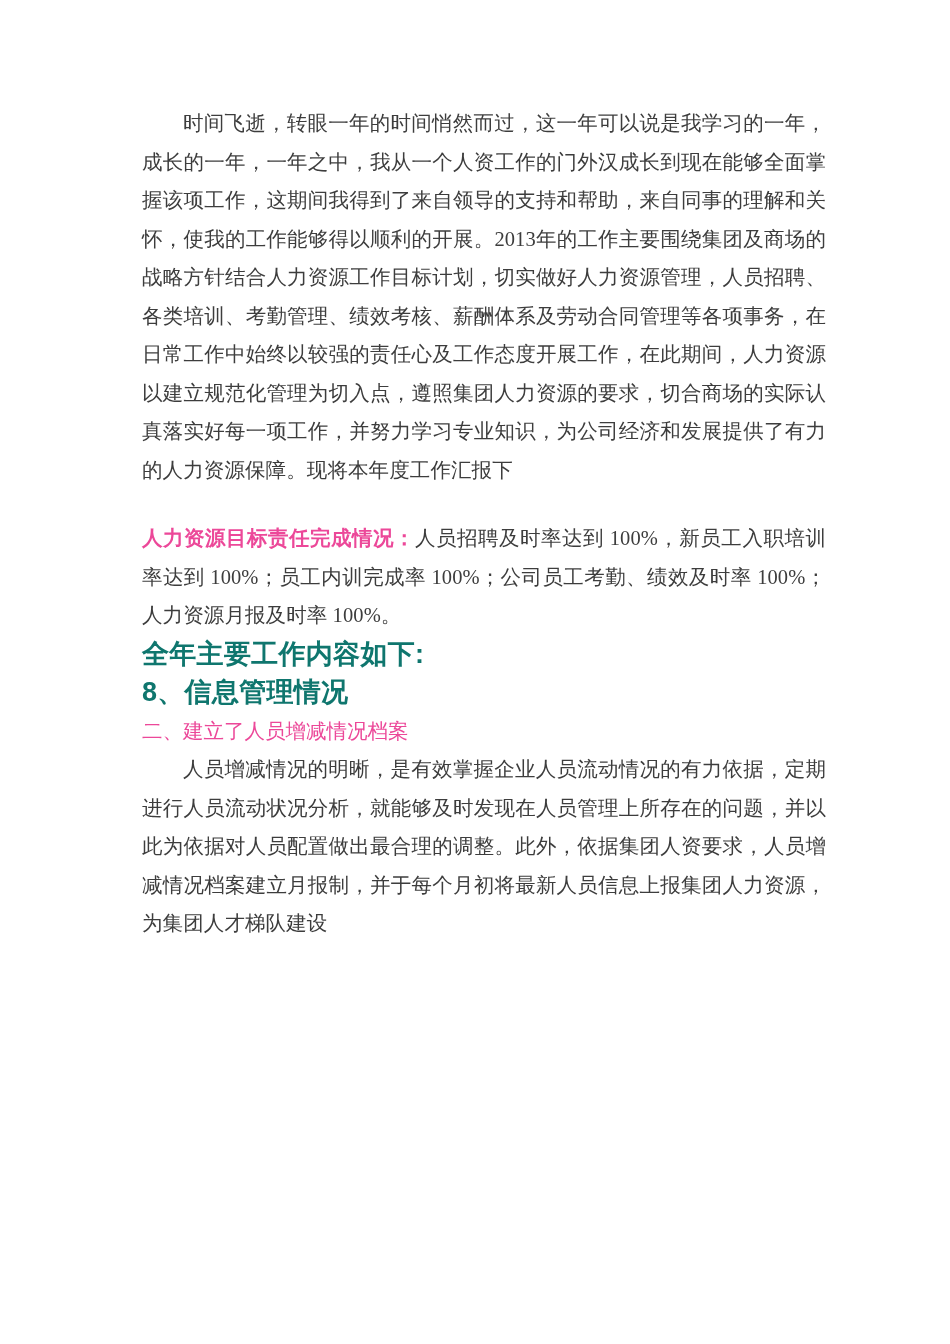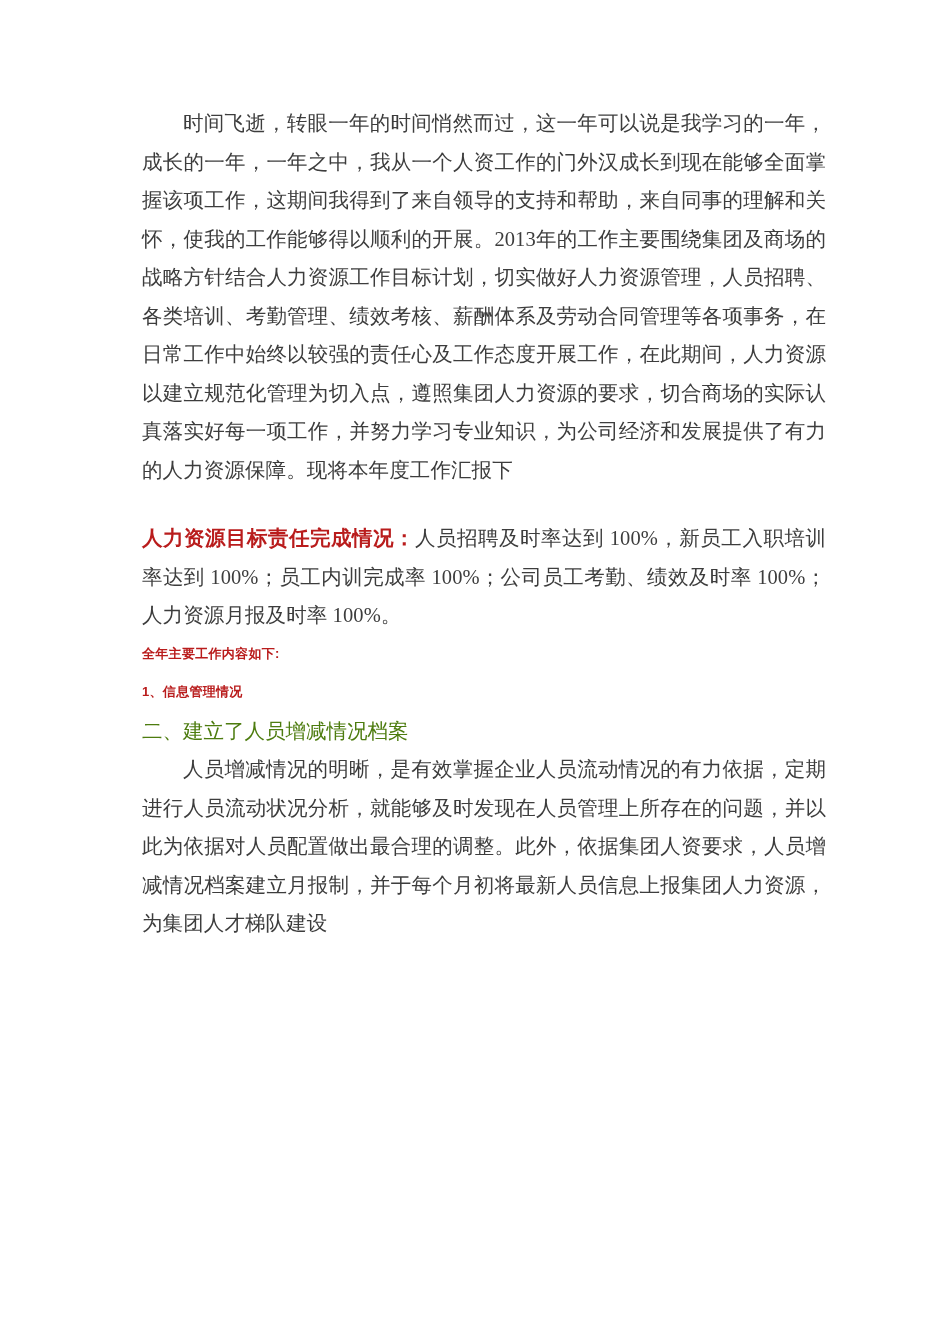--- a/index.html
+++ b/index.html
@@ -35,55 +35,55 @@
     text-indent: 2em;
   }
   .gap-lg {
     margin-top: 30px;
   }
   .gap-md {
     margin-top: 26px;
   }
   .heading {
     margin: 0;
-    font-size: 13px;
+    font-size: 27px;
     line-height: 38.5px;
     font-weight: bold;
-    color: #b91c1c;
+    color: #0f766e;
     font-family: "Liberation Sans", "DejaVu Sans", sans-serif;
     letter-spacing: 0.3px;
   }
   .lead-bold {
     font-weight: bold;
-    color: #b91c1c;
+    color: #ec4899;
     font-family: "Liberation Sans", "DejaVu Sans", sans-serif;
   }
   .subheading {
     margin: 0;
     font-size: 20.5px;
     line-height: 38.5px;
-    color: #4d7c0f;
+    color: #ec4899;
     text-align: justify;
     text-justify: inter-ideograph;
     word-break: break-all;
   }
 </style>
 </head>
 <body>
 
 <div class="page">
   <div class="content">
 
     <p class="para indent">时间飞逝，转眼一年的时间悄然而过，这一年可以说是我学习的一年，成长的一年，一年之中，我从一个人资工作的门外汉成长到现在能够全面掌握该项工作，这期间我得到了来自领导的支持和帮助，来自同事的理解和关怀，使我的工作能够得以顺利的开展。2013年的工作主要围绕集团及商场的战略方针结合人力资源工作目标计划，切实做好人力资源管理，人员招聘、各类培训、考勤管理、绩效考核、薪酬体系及劳动合同管理等各项事务，在日常工作中始终以较强的责任心及工作态度开展工作，在此期间，人力资源以建立规范化管理为切入点，遵照集团人力资源的要求，切合商场的实际认真落实好每一项工作，并努力学习专业知识，为公司经济和发展提供了有力的人力资源保障。现将本年度工作汇报下</p>
 
     <p class="para gap-lg"><span class="lead-bold">人力资源目标责任完成情况：</span><span>人员招聘及时率达到 100%，新员工入职培训率达到 100%；员工内训完成率 100%；公司员工考勤、绩效及时率 100%；人力资源月报及时率 100%。</span></p>
 
     <p class="heading gap-lg">全年主要工作内容如下:</p>
 
-    <p class="heading gap-md">1、信息管理情况</p>
+    <p class="heading gap-md">8、信息管理情况</p>
 
 
 
     <p class="subheading">二、建立了人员增减情况档案</p>
 
     <p class="para indent">人员增减情况的明晰，是有效掌握企业人员流动情况的有力依据，定期进行人员流动状况分析，就能够及时发现在人员管理上所存在的问题，并以此为依据对人员配置做出最合理的调整。此外，依据集团人资要求，人员增减情况档案建立月报制，并于每个月初将最新人员信息上报集团人力资源，为集团人才梯队建设</p>
 
   </div>
 </div>
 

